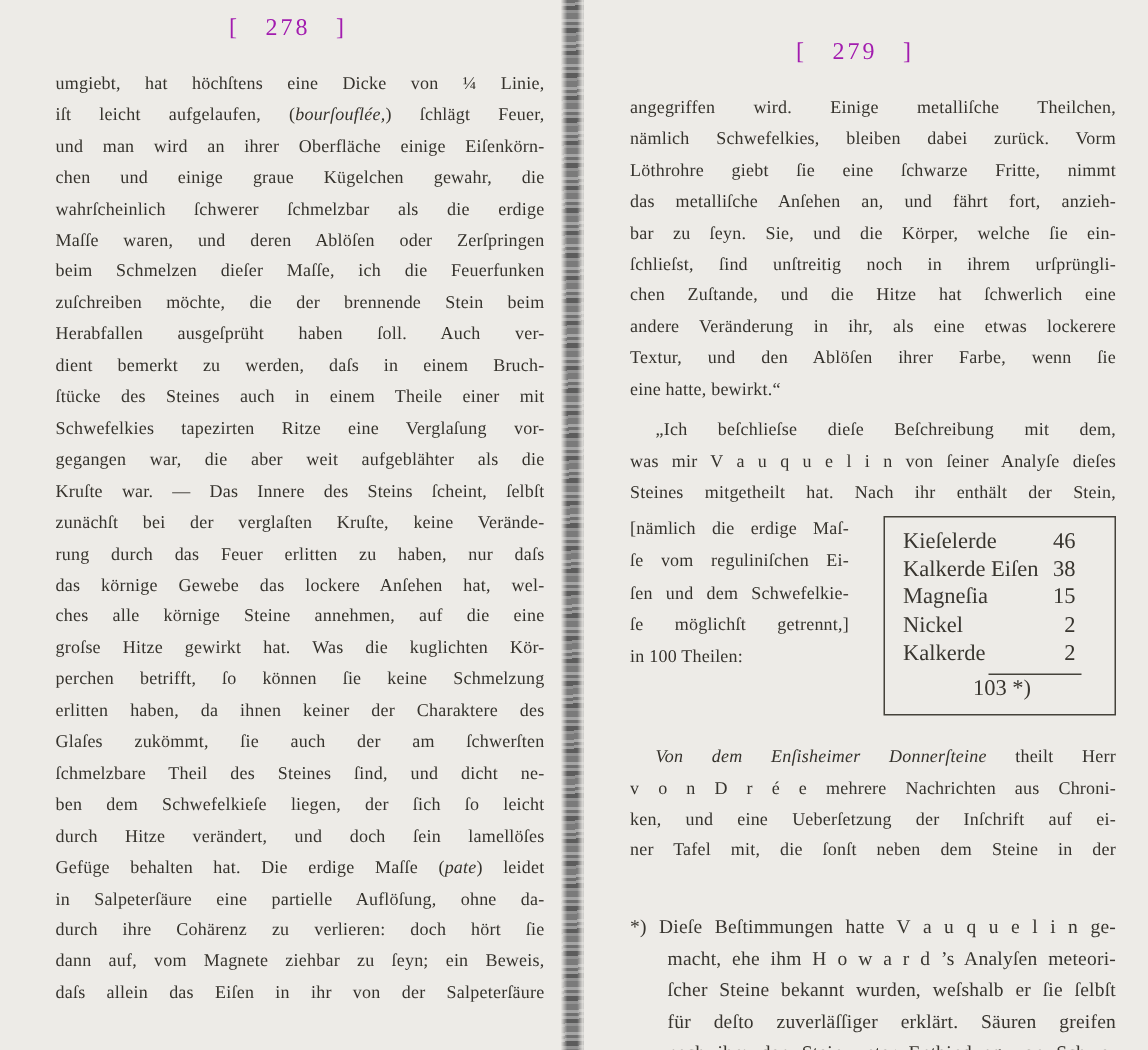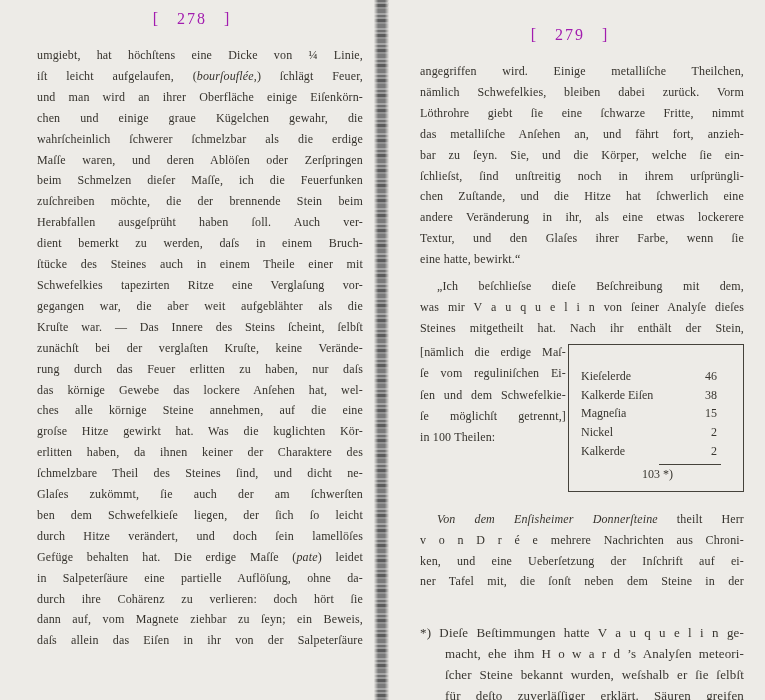--- a/index.html
+++ b/index.html
@@ -33,23 +33,23 @@
     text-align:justify;text-align-last:justify;
     letter-spacing:.15px;
   }
   .line.nj{text-align-last:left;}
   .indent-first .line:first-child{text-indent:17px;}
   .page.right .textblock.p2{margin-top:6px;}
   .wraprow{display:flex;margin-top:3px;align-items:flex-start;}
   .wrapcol{width:146px;flex:none;}
   .wrapcol .line{line-height:21.4px;}
   .tablebox{
-    width:176px;margin-left:auto;margin-right:0;box-sizing:border-box;
-    border:1.3px solid #45423b;padding:22px 8px 7px 12px;margin-top:2px;
-    font-size:12px;color:#38352f;
+    width:155px;margin-left:auto;margin-right:0;box-sizing:border-box;
+    border:1.3px solid #45423b;padding:7px 8px 7px 12px;margin-top:2px;
+    font-size:15px;color:#38352f;
   }
   .trow{display:flex;justify-content:space-between;line-height:18.8px;white-space:nowrap;}
   .tvalue{padding-right:18px;}
   .trule{border-top:1.4px solid #45423b;width:62px;margin:3px 14px 0 auto;}
   .ttotal{text-align:center;line-height:19px;padding-right:1px;}
   .textblock.p3{margin-top:17px;}
   .footnote{
     margin-top:30px;font-size:13px;padding-left:25px;color:#38352f;
   }
   .footnote .line{line-height:21px;}
@@ -77,23 +77,24 @@
         <div class="line">dient bemerkt zu werden, daſs in einem Bruch-</div>
         <div class="line">ſtücke des Steines auch in einem Theile einer mit</div>
         <div class="line">Schwefelkies tapezirten Ritze eine Verglaſung vor-</div>
         <div class="line">gegangen war, die aber weit aufgeblähter als die</div>
         <div class="line">Kruſte war. — Das Innere des Steins ſcheint, ſelbſt</div>
         <div class="line">zunächſt bei der verglaſten Kruſte, keine Verände-</div>
         <div class="line">rung durch das Feuer erlitten zu haben, nur daſs</div>
         <div class="line">das körnige Gewebe das lockere Anſehen hat, wel-</div>
         <div class="line">ches alle körnige Steine annehmen, auf die eine</div>
         <div class="line">groſse Hitze gewirkt hat.  Was die kuglichten Kör-</div>
+        <div class="line">perchen betrifft, ſo können ſie keine Schmelzung</div>
         <div class="line">erlitten haben, da ihnen keiner der Charaktere des</div>
+        <div class="line">Glaſes zukömmt, ſie auch der am ſchwerſten</div>
         <div class="line">ſchmelzbare Theil des Steines ſind, und dicht ne-</div>
-        <div class="line">Glaſes zukömmt, ſie auch der am ſchwerſten</div>
         <div class="line">ben dem Schwefelkieſe liegen, der ſich ſo leicht</div>
         <div class="line">durch Hitze verändert, und doch ſein lamellöſes</div>
         <div class="line">Gefüge behalten hat. Die erdige Maſſe (<i>pate</i>) leidet</div>
         <div class="line">in Salpeterſäure eine partielle Auflöſung, ohne da-</div>
         <div class="line">durch ihre Cohärenz zu verlieren:  doch hört ſie</div>
         <div class="line">dann auf, vom Magnete ziehbar zu ſeyn; ein Beweis,</div>
         <div class="line">daſs allein das Eiſen in ihr von der Salpeterſäure</div>
       </div>
   </section>
 
@@ -101,21 +102,21 @@
     <div class="pagenum">[ 279 ]</div>
     <div class="textblock">
         <div class="line">angegriffen wird.  Einige metalliſche Theilchen,</div>
         <div class="line">nämlich Schwefelkies, bleiben dabei zurück. Vorm</div>
         <div class="line">Löthrohre giebt ſie eine ſchwarze Fritte, nimmt</div>
         <div class="line">das metalliſche Anſehen an, und fährt fort, anzieh-</div>
         <div class="line">bar zu ſeyn.  Sie, und die Körper, welche ſie ein-</div>
         <div class="line">ſchlieſst, ſind unſtreitig noch in ihrem urſprüngli-</div>
         <div class="line">chen Zuſtande, und die Hitze hat ſchwerlich eine</div>
         <div class="line">andere Veränderung in ihr, als eine etwas lockerere</div>
-        <div class="line">Textur, und den Glaſes ihrer Farbe, wenn ſie</div>
+        <div class="line">Textur, und den Ablöſen ihrer Farbe, wenn ſie</div>
         <div class="line nj">eine hatte, bewirkt.“</div>
       </div>
     <div class="textblock p2 indent-first">
         <div class="line">„Ich beſchlieſse dieſe Beſchreibung mit dem,</div>
         <div class="line">was mir V a u q u e l i n von ſeiner Analyſe dieſes</div>
         <div class="line">Steines mitgetheilt hat.  Nach ihr enthält der Stein,</div>
       </div>
 
     <div class="wraprow">
       <div class="textblock wrapcol">

